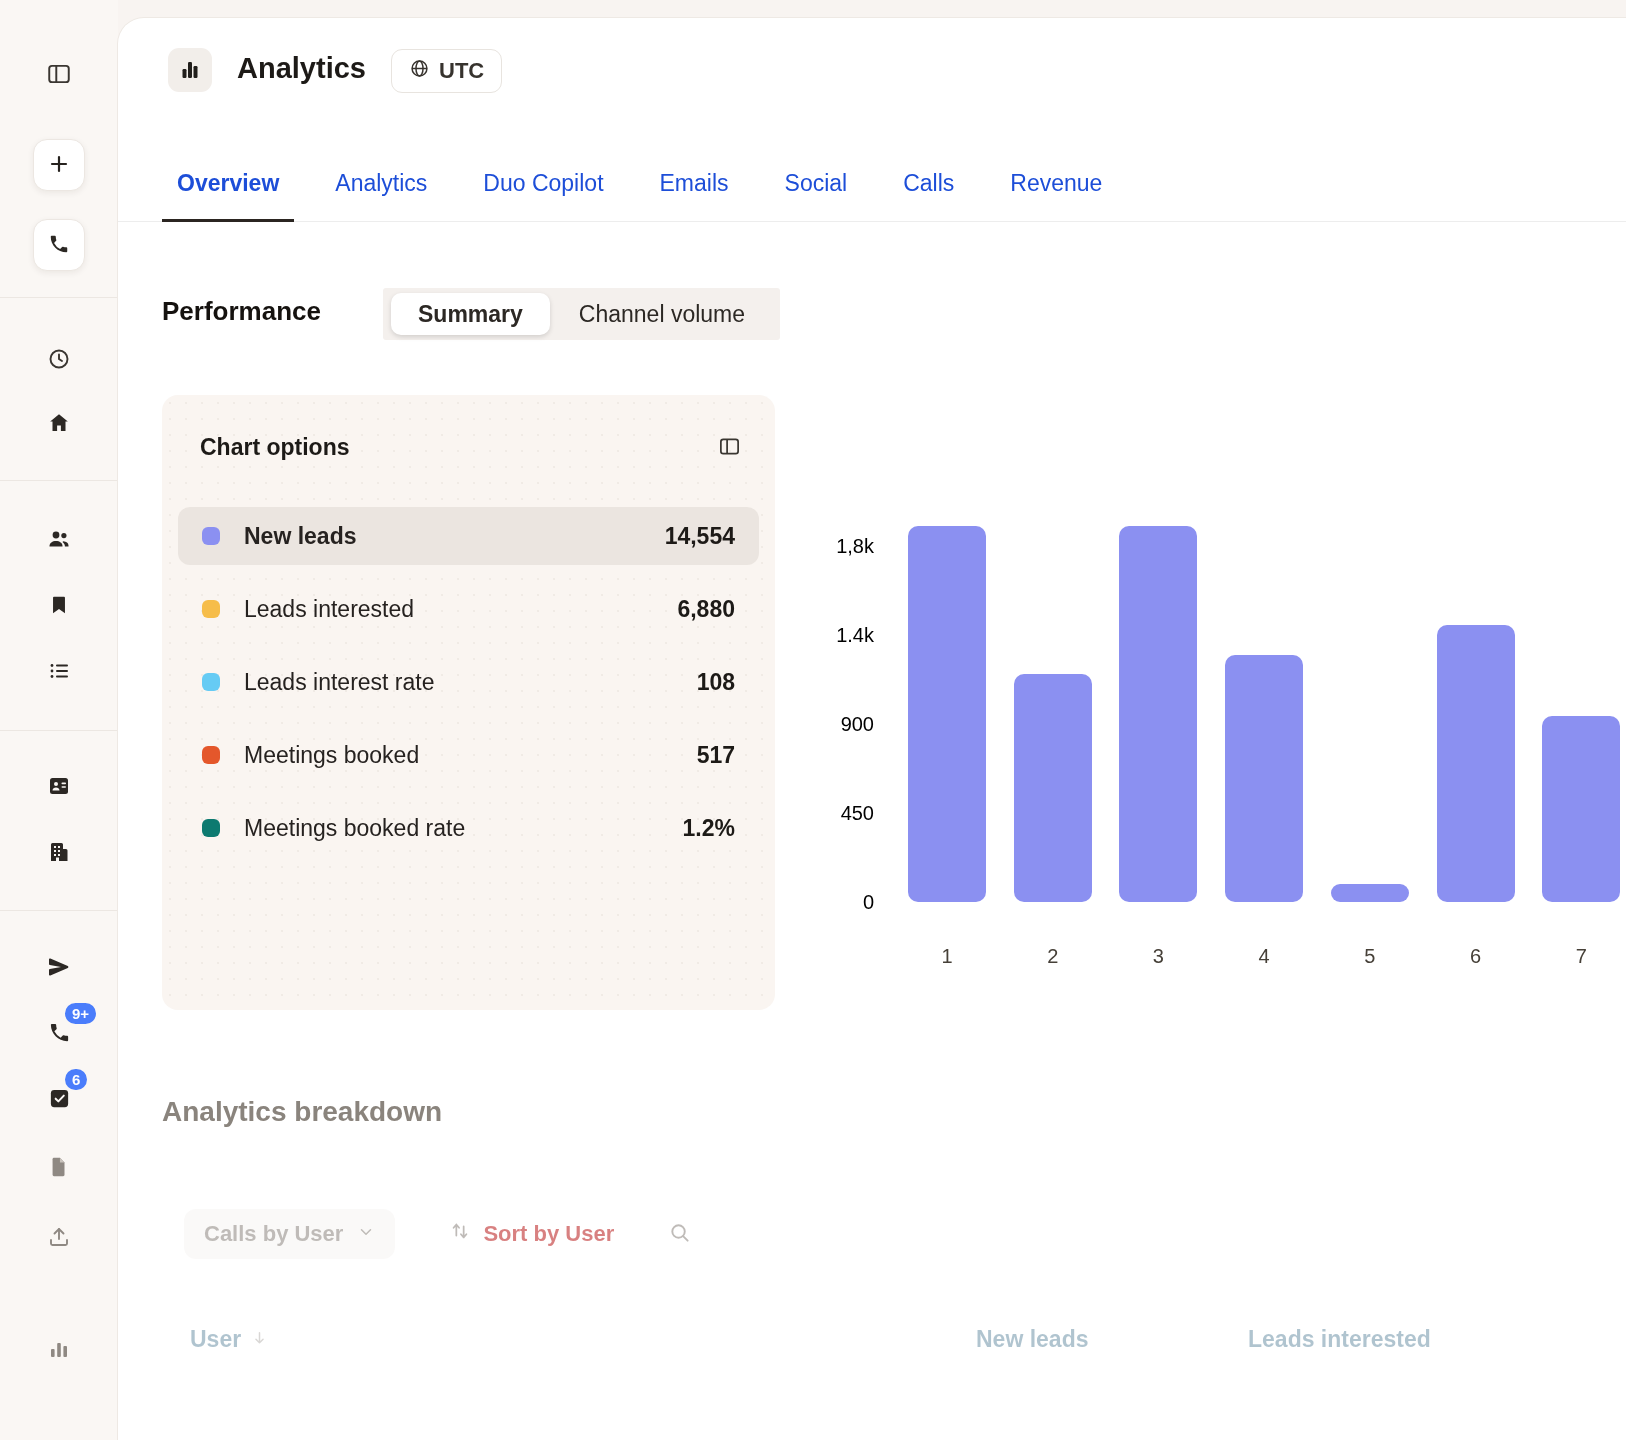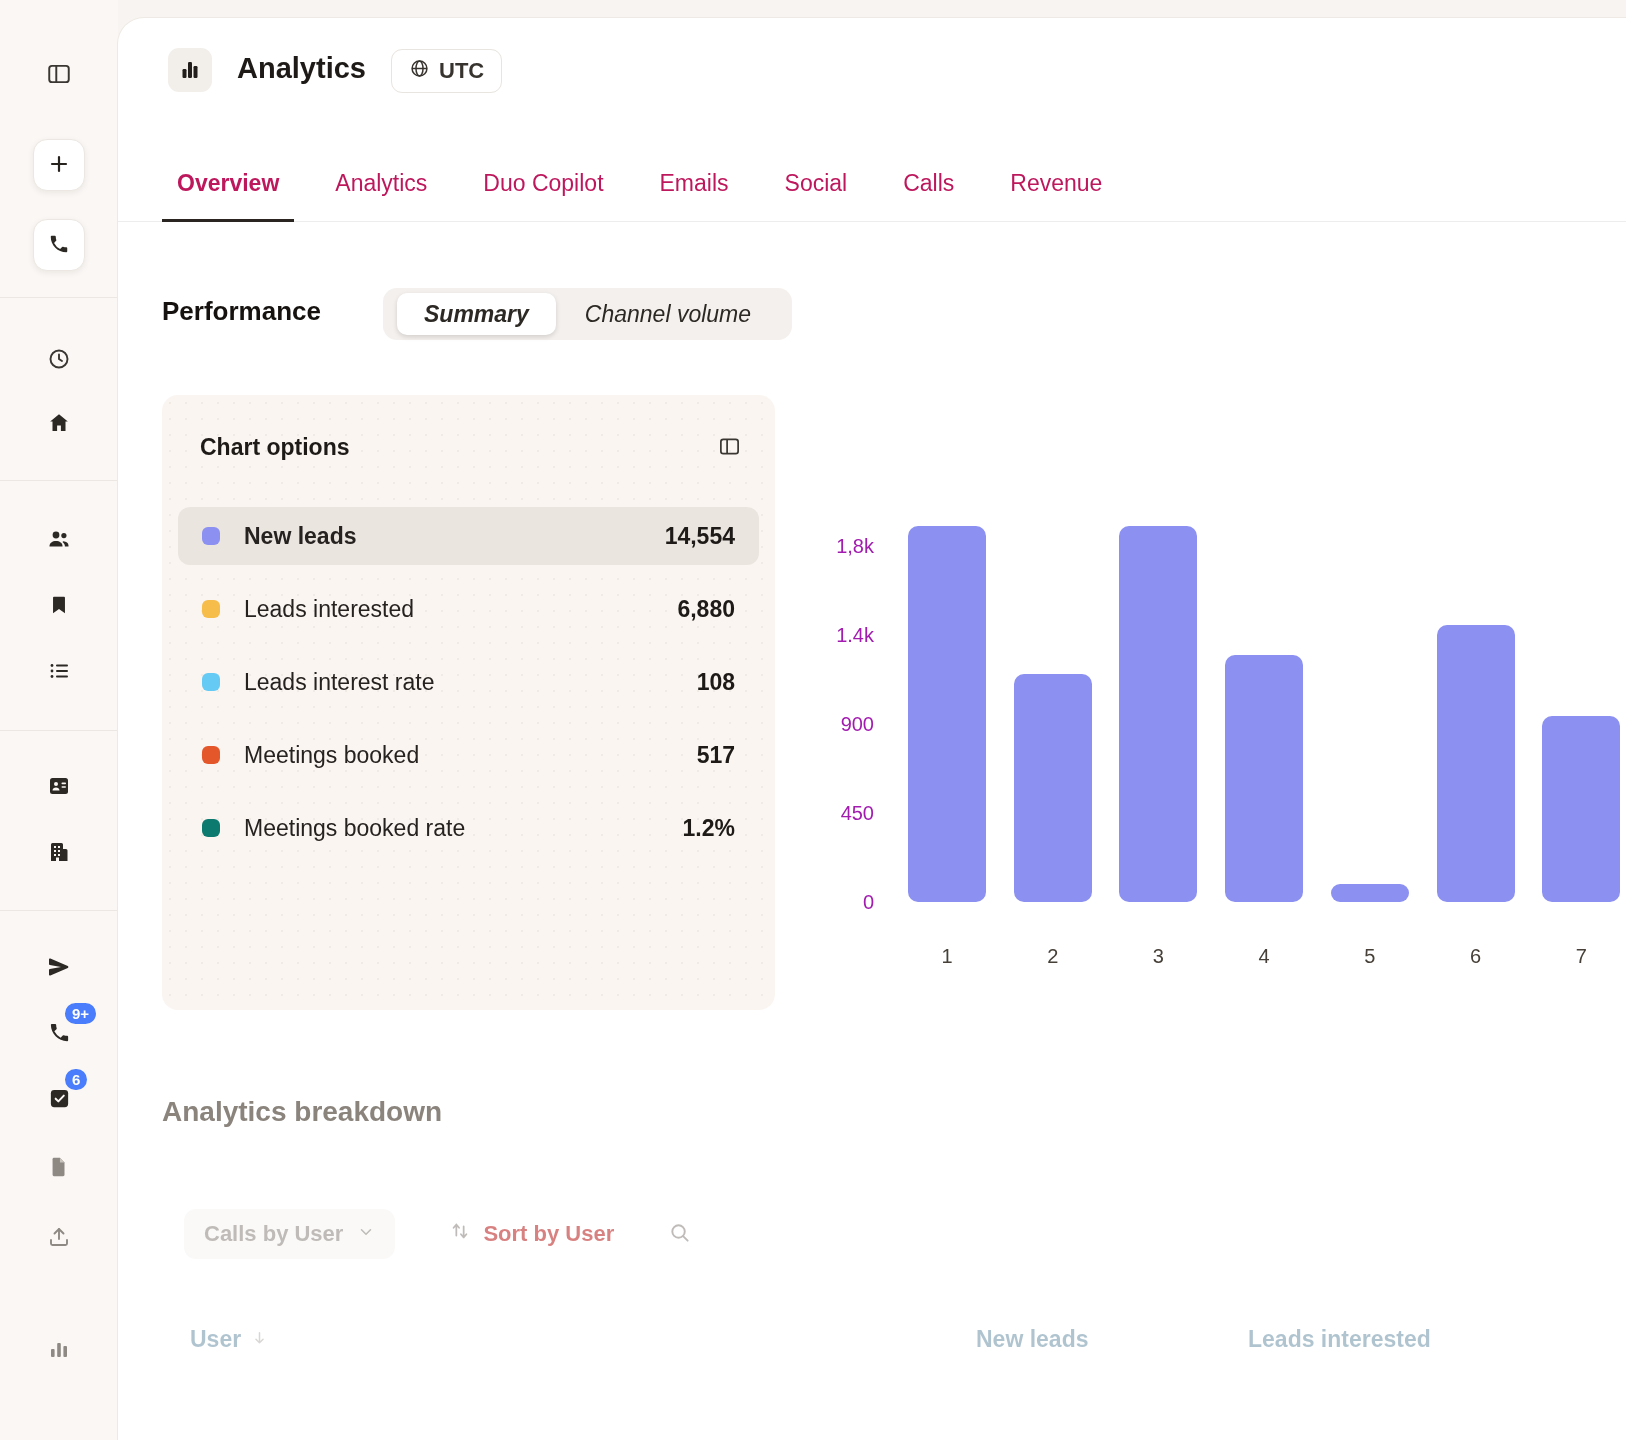--- a/index.html
+++ b/index.html
@@ -50,30 +50,30 @@
     position:absolute; left:273px; top:31px; height:44px;
     display:flex; align-items:center; gap:9px; padding:0 17px;
     background:#fff; border:1.5px solid #e8e4df; border-radius:11px;
     font-size:22px; font-weight:600; color:#37332e; cursor:pointer;
     font-family:"Liberation Sans", sans-serif;
   }
 
   .tabs { position:absolute; left:44px; top:130px; height:74px; display:flex; gap:26px; }
   .tab {
     display:flex; align-items:center; padding:0 15px; cursor:pointer;
-    font-size:23px; font-weight:500; color:#be185d; border-bottom:3px solid transparent;
+    font-size:23px; font-weight:500; color:#1d4ed8; border-bottom:3px solid transparent;
   }
   .tab.active { font-weight:700; border-bottom-color:#2b2521; }
 
   
   .perf-head { position:absolute; left:44px; top:278px; font-size:26px; font-weight:700; color:#15120f; }
   .segmented {
     position:absolute; left:265px; top:270px; height:52px;
-    display:flex; align-items:center; padding:14px; gap:2px;
-    background:#f4f0ed; border-radius:14px;font-style:italic;
+    display:flex; align-items:center; padding:8px; gap:2px;
+    background:#f4f0ed; border-radius:3px;
   }
   .seg {
     height:42px; display:flex; align-items:center; padding:0 27px;
     border-radius:10px; font-size:23px; font-weight:500; color:#2c2824; cursor:pointer;
   }
   .seg.active { background:#ffffff; font-weight:700; box-shadow:0 2px 5px rgba(0,0,0,0.14); }
 
   
   .options-panel {
     position:absolute; left:44px; top:377px; width:613px; height:615px;
@@ -96,21 +96,21 @@
   }
   .metric-row.selected { background:#ebe5e0; }
   .dot { width:18px; height:18px; border-radius:6px; margin-right:24px; flex:none; }
   .m-label { flex:1; font-size:23px; font-weight:500; color:#262220; }
   .metric-row.selected .m-label { font-weight:600; }
   .m-value { font-size:23px; font-weight:600; color:#1d1a17; }
   .metric-row.selected .m-value { font-weight:700; }
 
   
   .y-axis { position:absolute; left:676px; top:492px; width:80px; height:392px; }
-  .ytick { position:absolute; right:0; width:80px; height:26px; font-size:20px; color:#a21caf; text-align:right; line-height:26px; }
+  .ytick { position:absolute; right:0; width:80px; height:26px; font-size:20px; color:#000000; text-align:right; line-height:26px; }
   .plot { position:absolute; left:790px; top:492px; width:718px; height:392px; }
   .bar { position:absolute; bottom:0; border-radius:10px; cursor:pointer; }
   .xlabel { position:absolute; top:433px; width:50px; height:26px; font-size:20px; color:#464038; text-align:center; line-height:26px; }
 
   
   .breakdown-title { position:absolute; left:44px; top:1078px; font-size:28px; font-weight:700; color:#8a847d; }
   .bd-controls {
     position:absolute; left:66px; top:1190px; height:52px;
     display:flex; align-items:center; gap:54px; opacity:0.55;
   }

